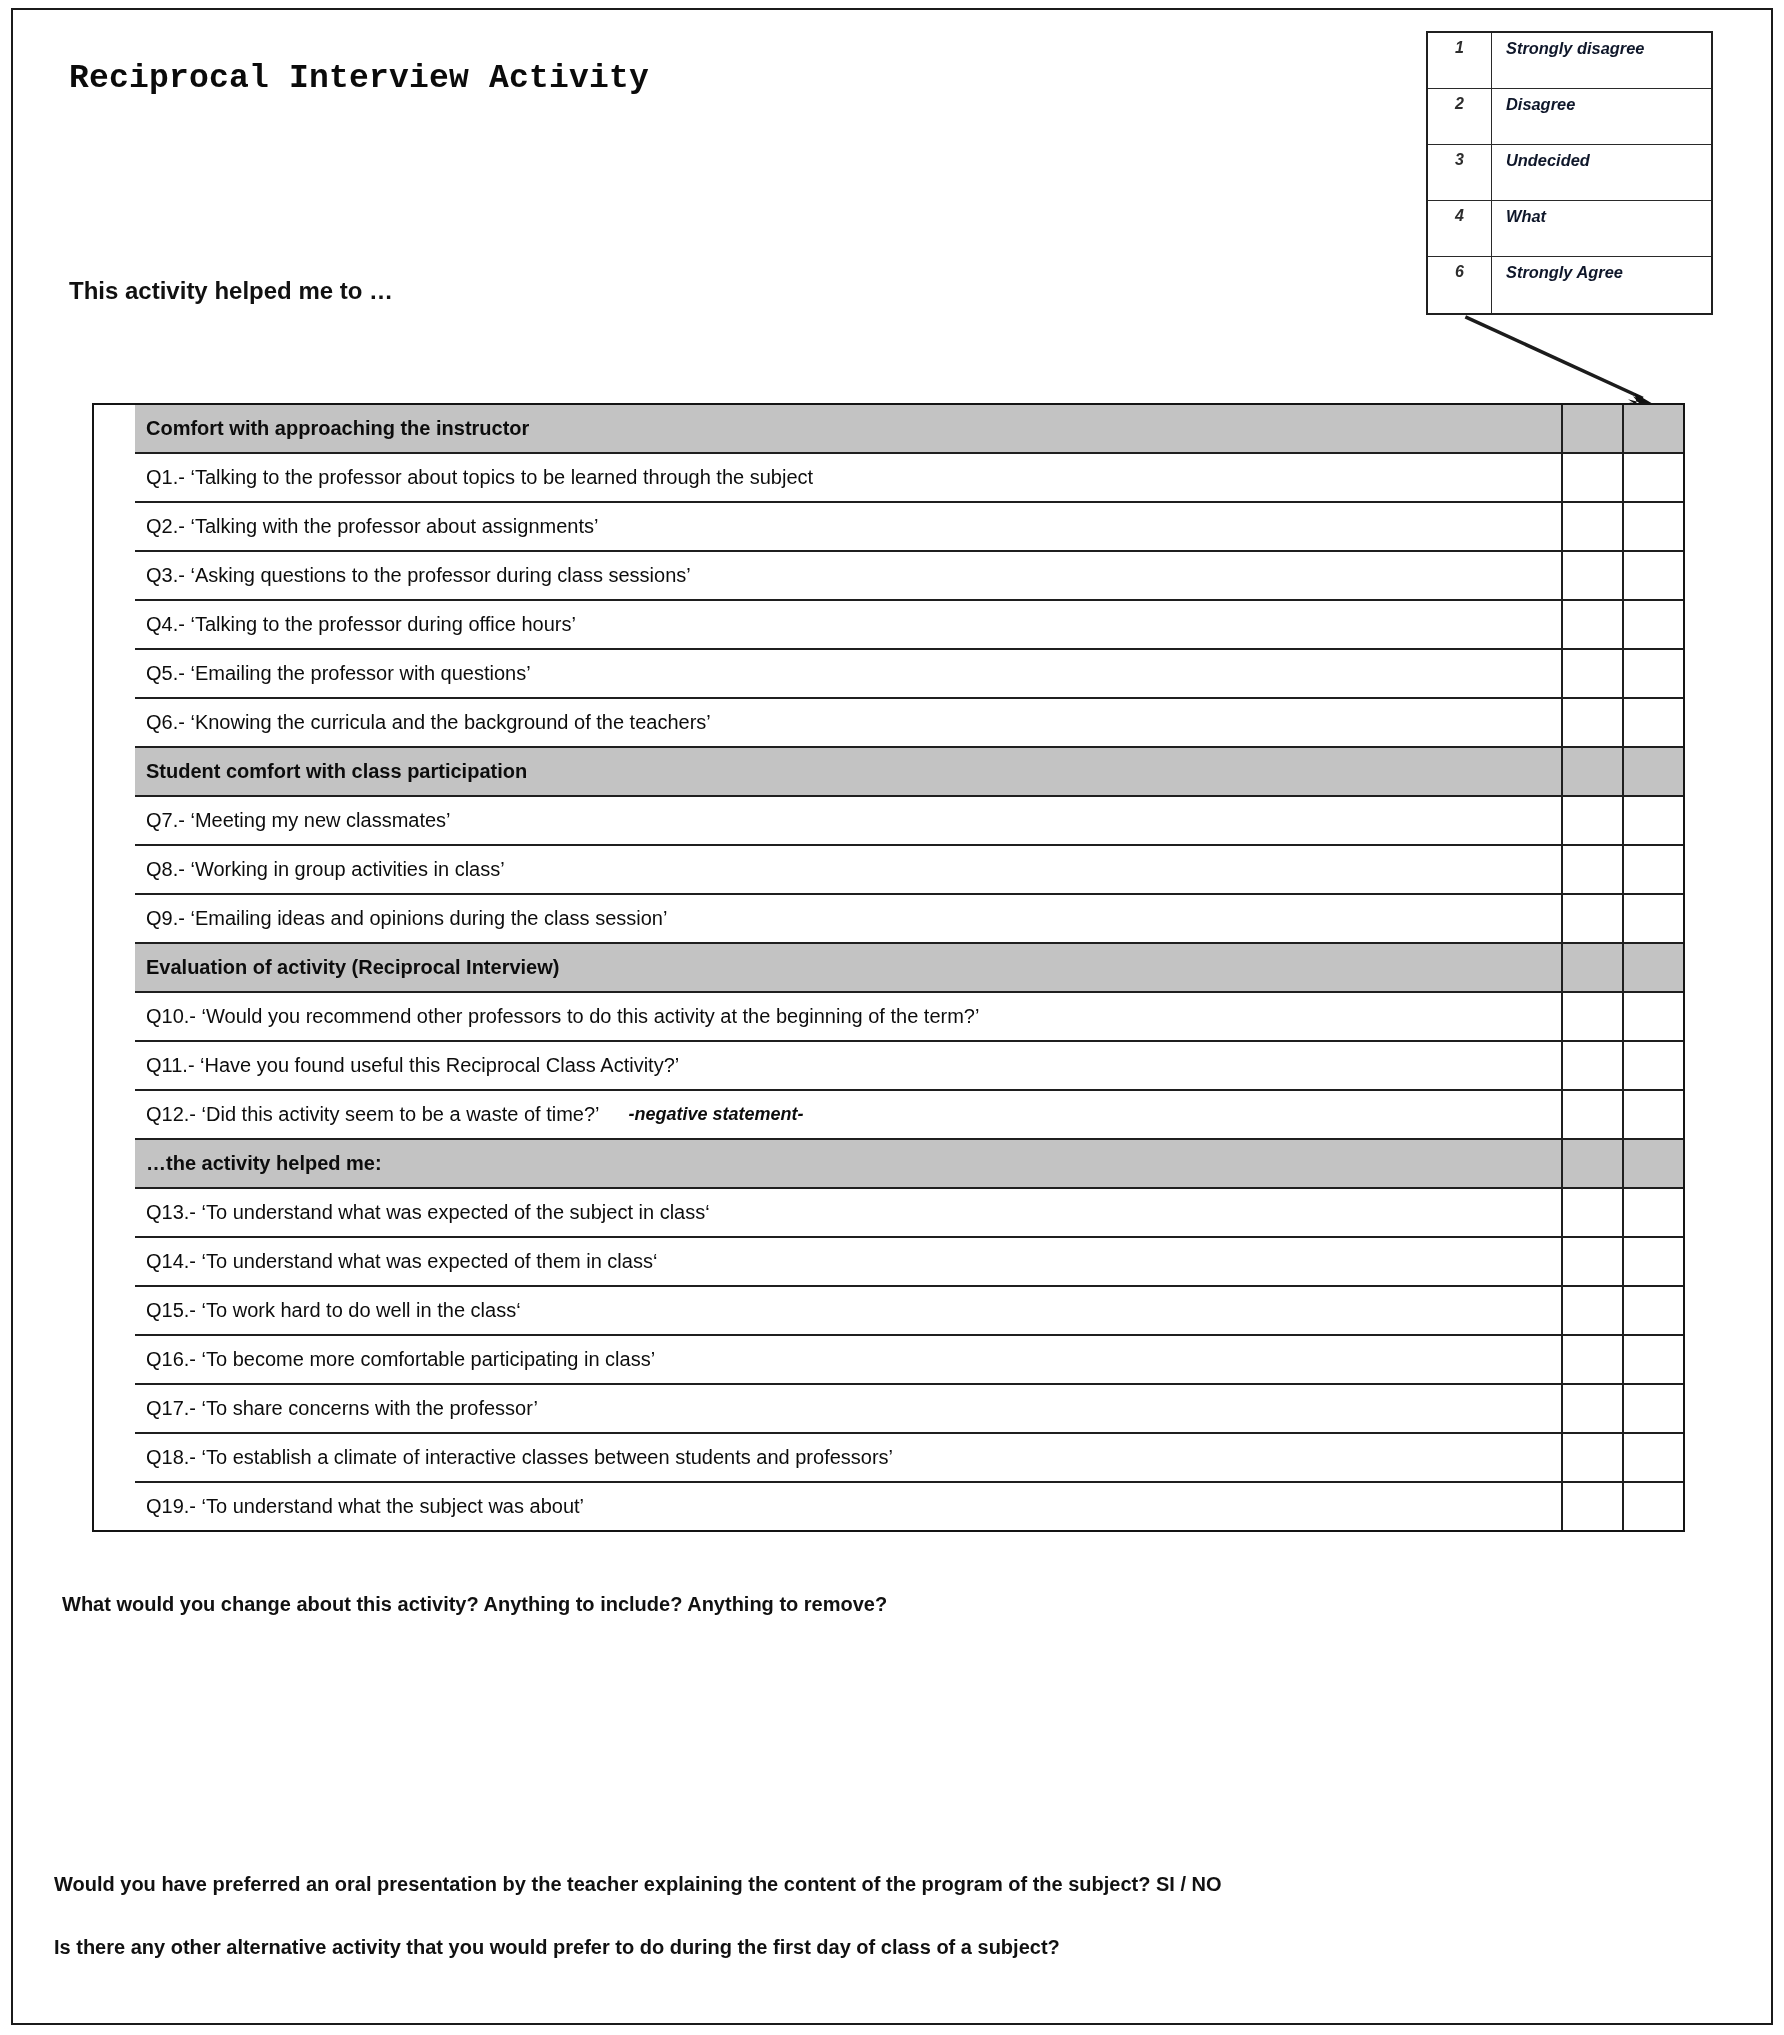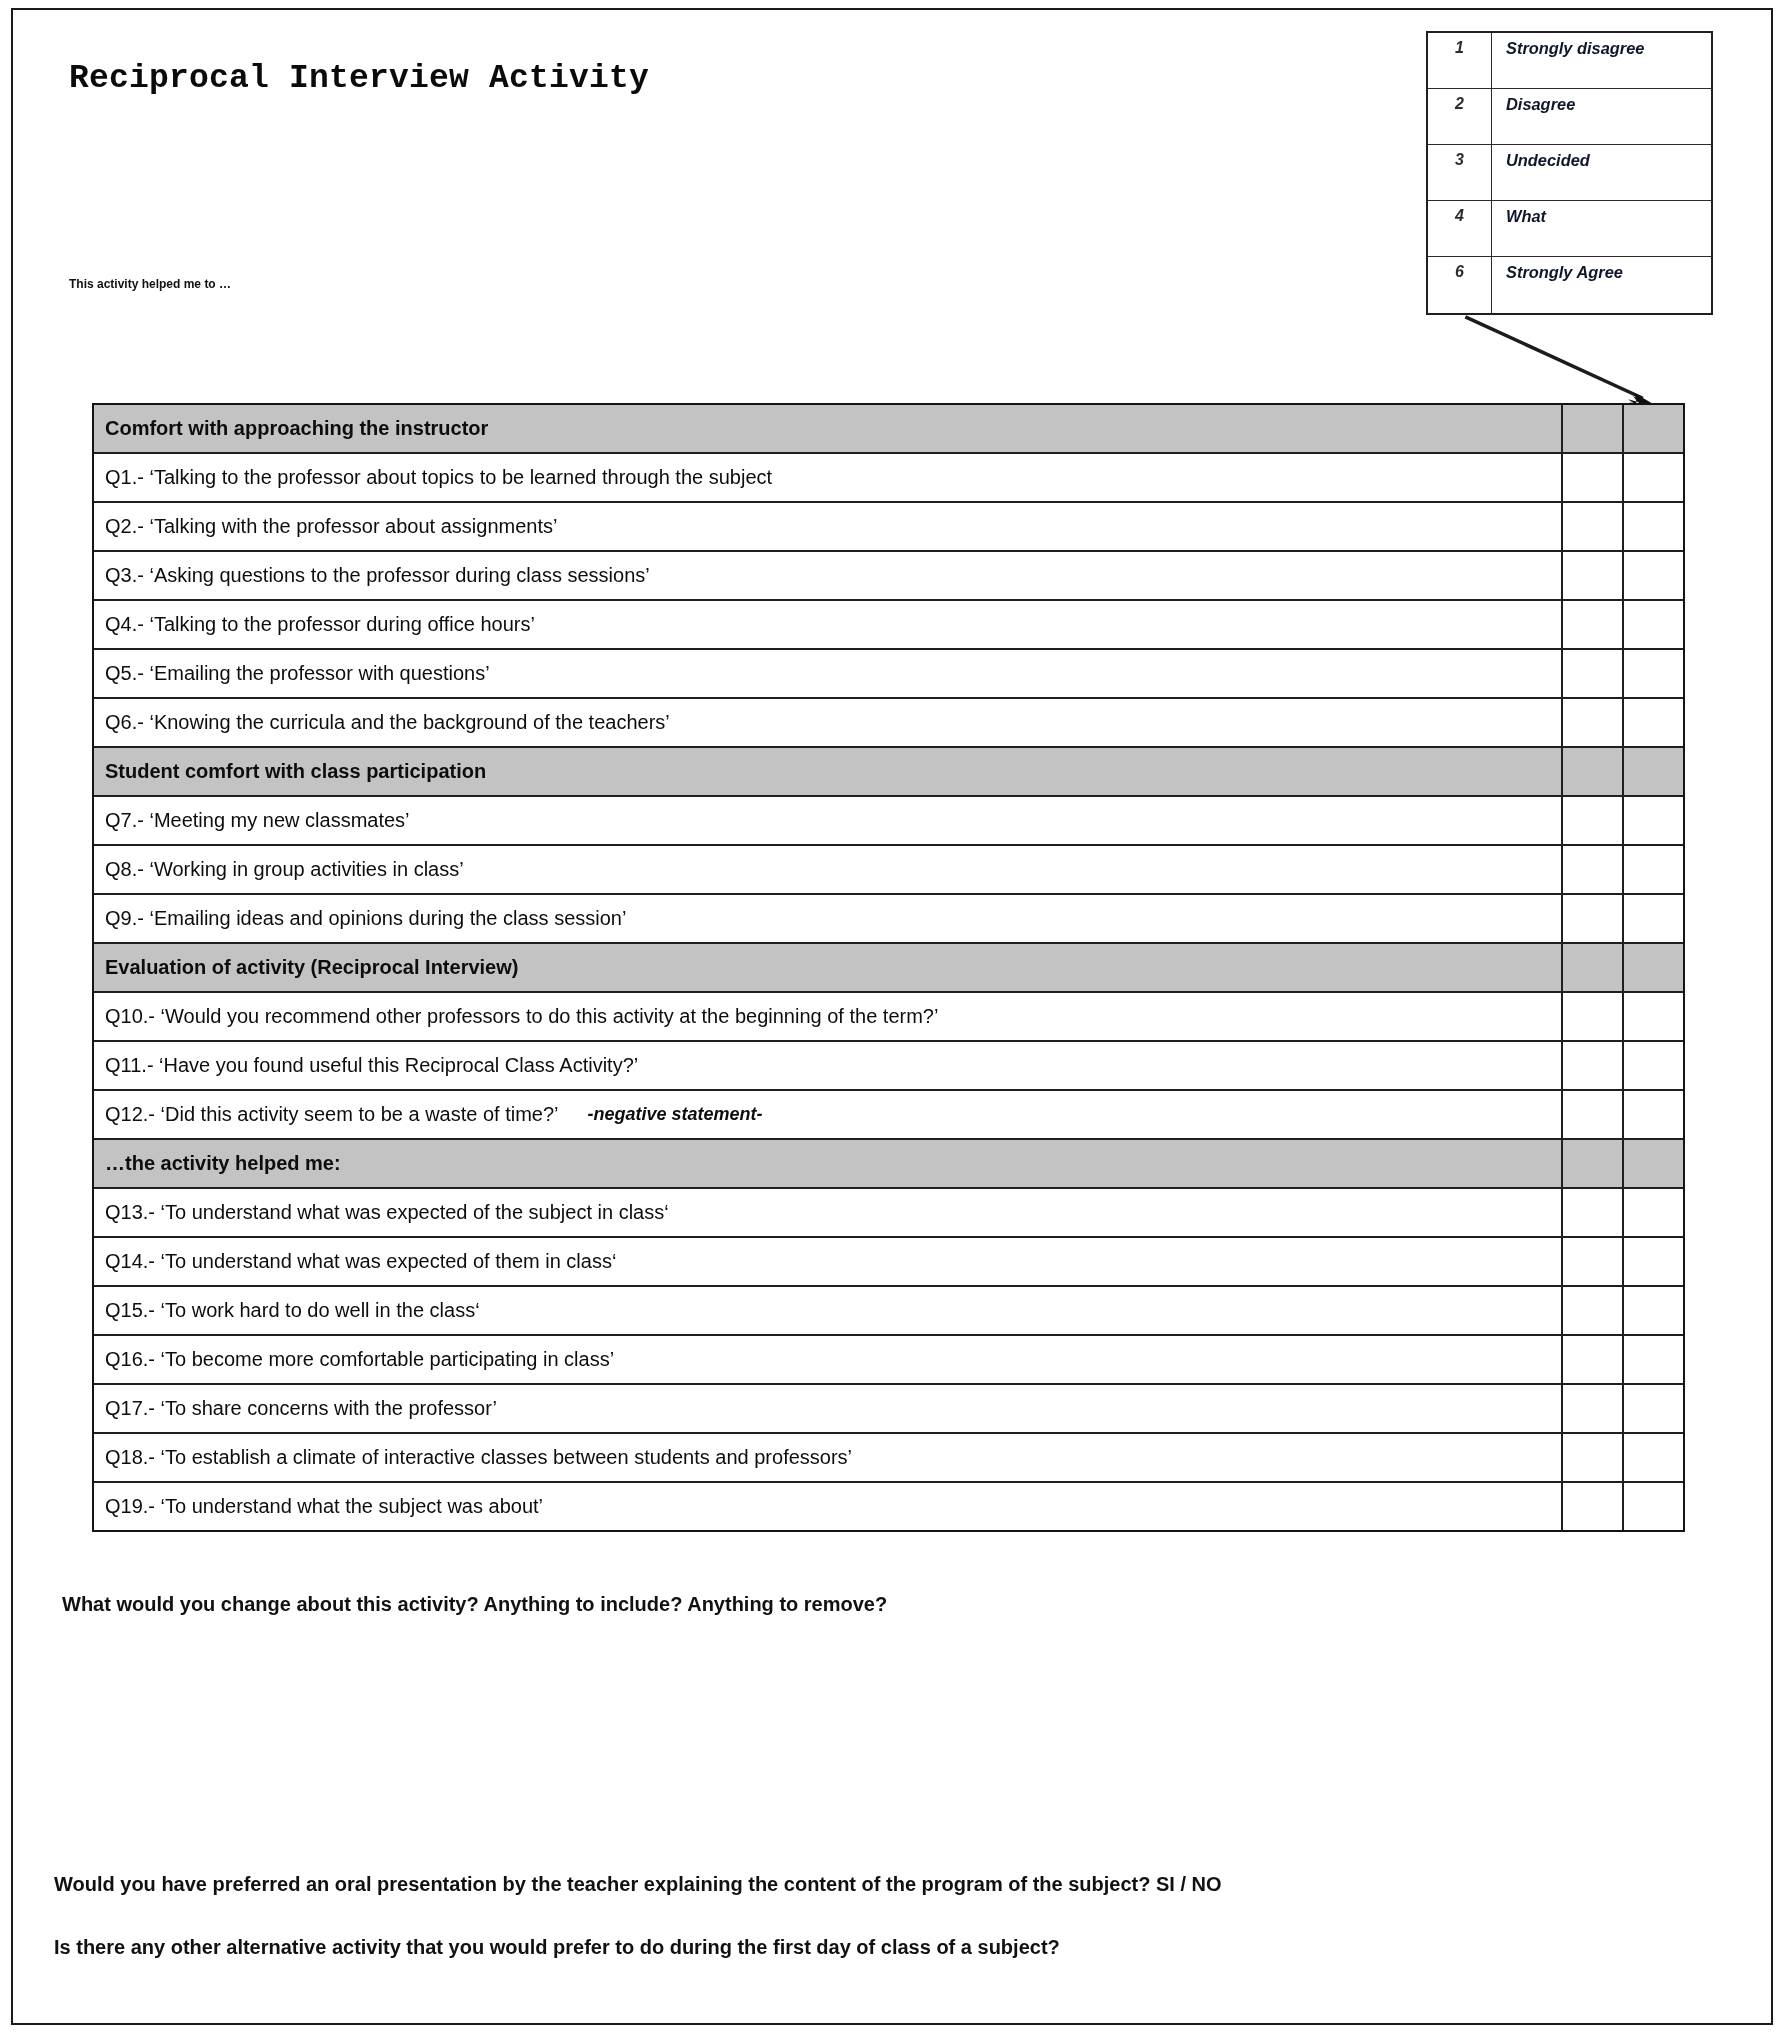--- a/index.html
+++ b/index.html
@@ -94,40 +94,41 @@
     width: 209px;
     height: 114px;
     pointer-events: none;
   }
 
   
   .intro-line {
     position: absolute;
     left: 69px;
     top: 277px;
-    font-size: 12px;
+    font-size: 24px;
     font-weight: bold;
     color: #111111;
     white-space: nowrap;
   }
 
   
   .survey {
     position: absolute;
     left: 92px;
     top: 403px;
     width: 1593px;
     border: 2.5px solid #141414;
     box-sizing: border-box;
     background: #ffffff;
   }
   .srow {
     display: flex;
     border-bottom: 2.5px solid #1f1f1f;
     box-sizing: border-box;
+    margin-left: 41px;
   }
   .srow:last-child { border-bottom: none; }
 
   .scell-text {
     flex: 1 1 auto;
     box-sizing: border-box;
     padding: 6.5px 0 6.5px 11px;
     height: 47px;
     display: flex;
     align-items: center;

